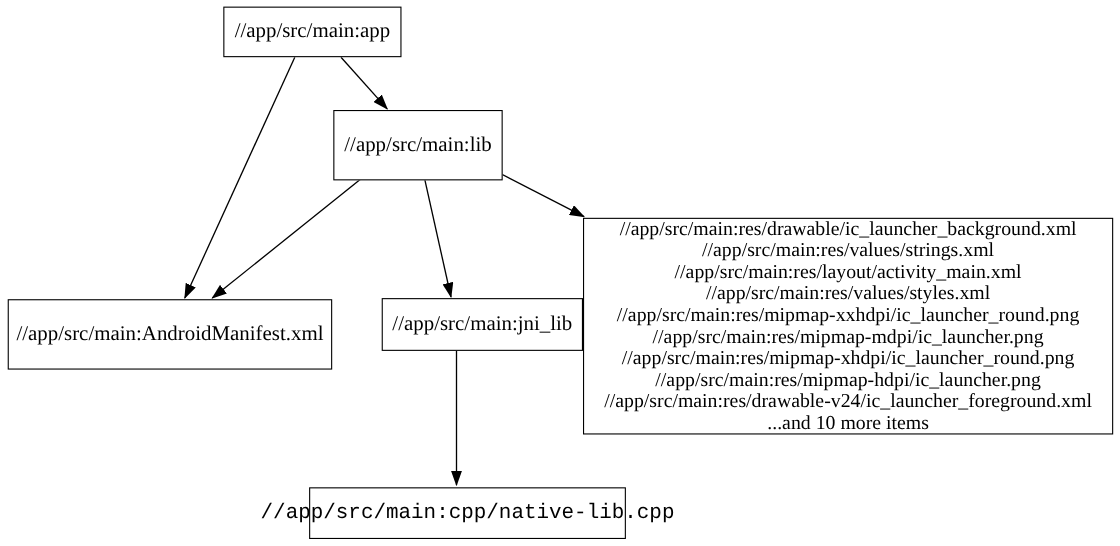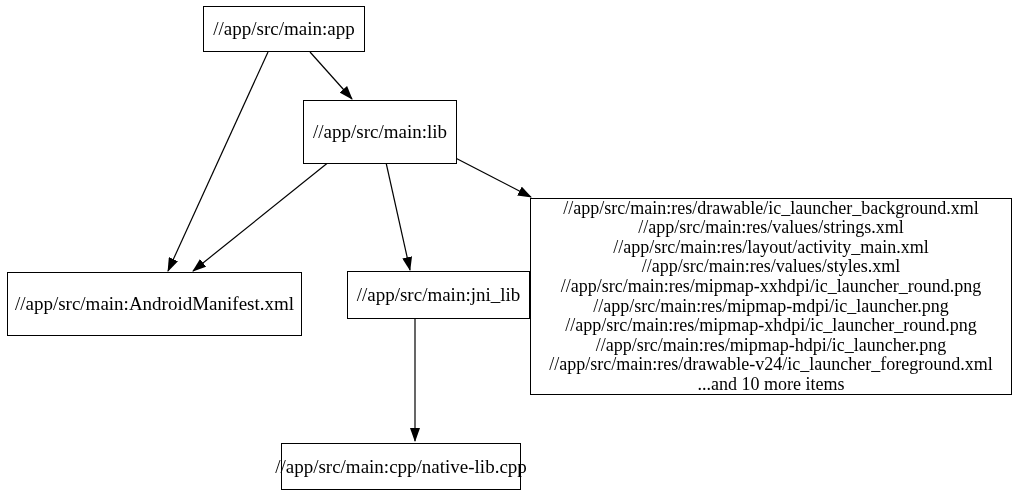--- a/index.html
+++ b/index.html
@@ -31,21 +31,21 @@
     font-size: 19px;
     line-height: 1.15;
     white-space: nowrap;
   }
   #node-app       { left: 203px; top: 6px;   width: 162px; height: 46px; }
   #node-lib       { left: 303px; top: 100px; width: 154px; height: 64px; }
   #node-manifest  { left: 7px;   top: 272px; width: 295px; height: 64px; }
   #node-jni-lib   { left: 323px; top: 271px; width: 183px; height: 48px; margin-left: 24px; }
   #node-res-files { left: 530px; top: 198px; width: 482px; height: 197px;
                     font-size: 18px; line-height: 19.6px; white-space: pre-line; font-family: Liberation Serif, serif; }
-  #node-native-cpp{ left: 281px; top: 443px; width: 240px; height: 47px; }
+  #node-native-cpp{ left: 281px; top: 443px; width: 288px; height: 47px; font-family: Liberation Mono, monospace; }
 </style>
 </head>
 <body>
 
 <div class="canvas">
 
   <svg class="edges" width="1018" height="496" viewBox="0 0 1018 496" xmlns="http://www.w3.org/2000/svg">
     <defs>
       <marker id="arrow" markerUnits="userSpaceOnUse" markerWidth="14" markerHeight="10" refX="13" refY="5" orient="auto">
         <path d="M0,0 L14,5 L0,10 z" fill="#000000"></path>

